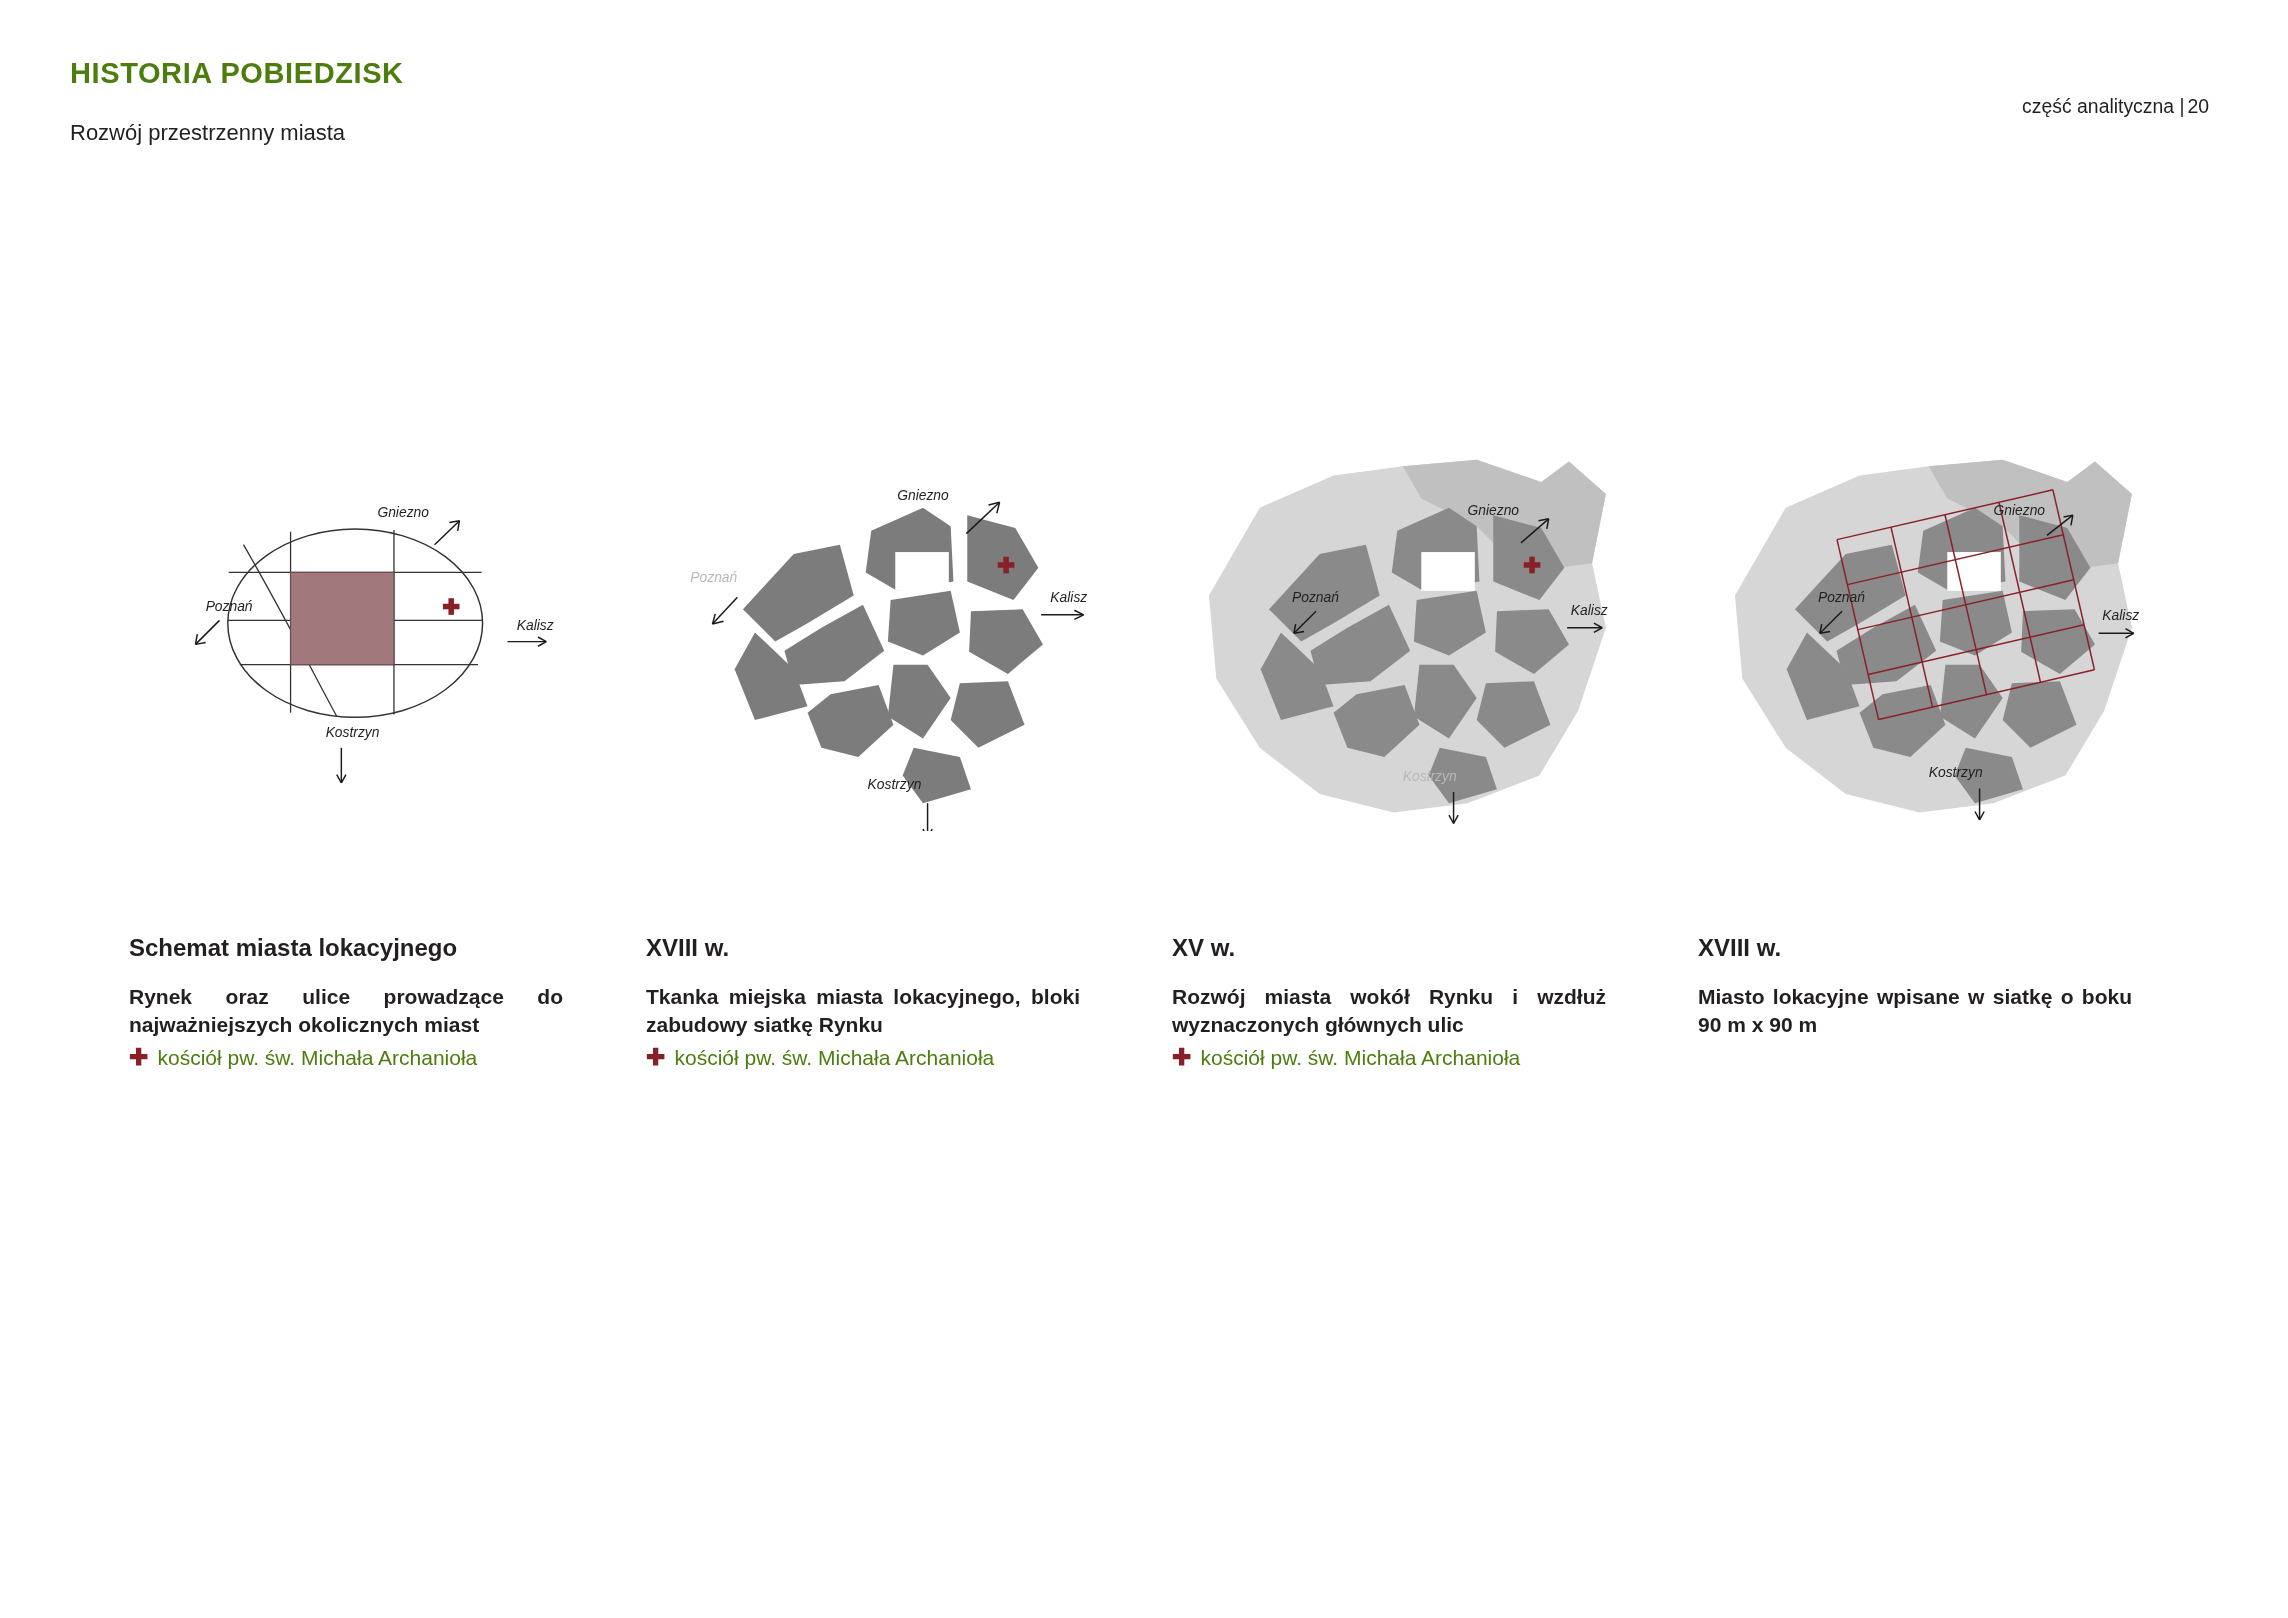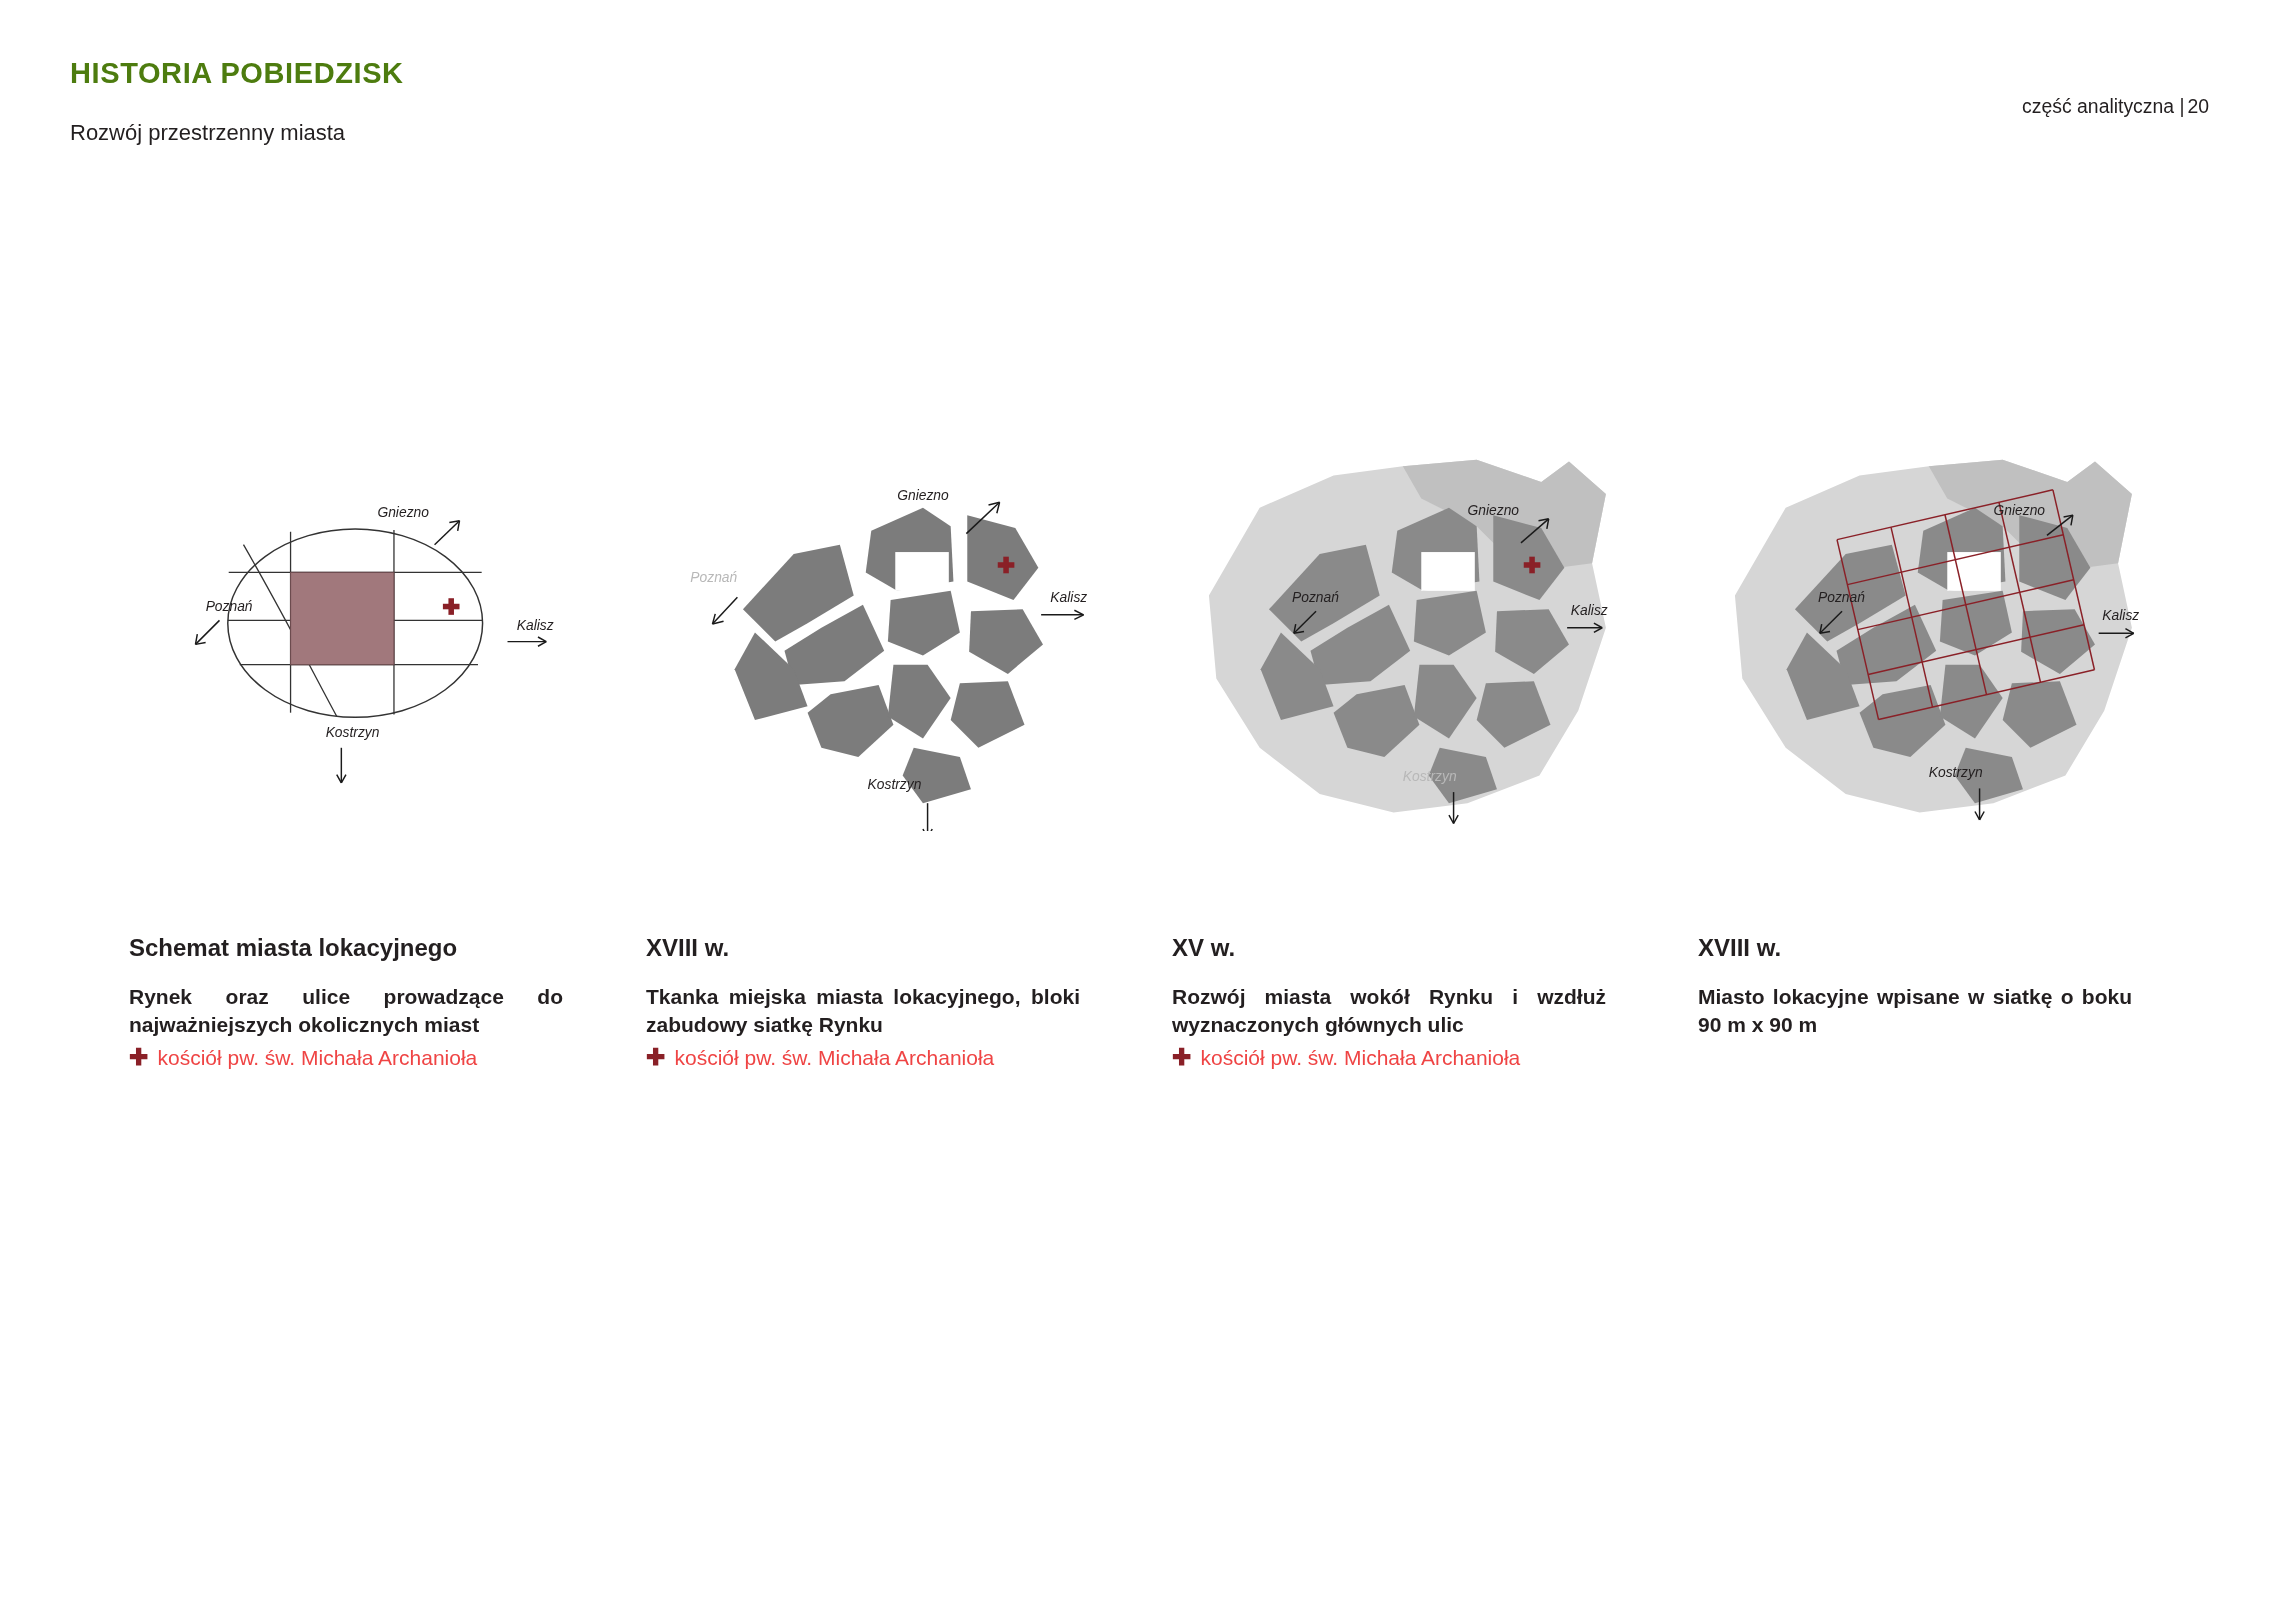--- a/index.html
+++ b/index.html
@@ -95,21 +95,21 @@
     display: flex;
     align-items: baseline;
     gap: 9.2px;
   }
   .cap-cross {
     color: #8a2027;
     font-weight: bold;
     font-size: 23px;
     line-height: 1;
   }
-  .cap-legend-text { color: #ef4444; }
+  .cap-legend-text { color: #4d7c0f; }
 
   .labels text {
     font-family: "Liberation Sans", sans-serif;
     font-size: 15px;
     fill: #231f20;
   }
   .lbl-faint { fill: #b8b8b8 !important; }
 </style>
 </head>
 <body>

